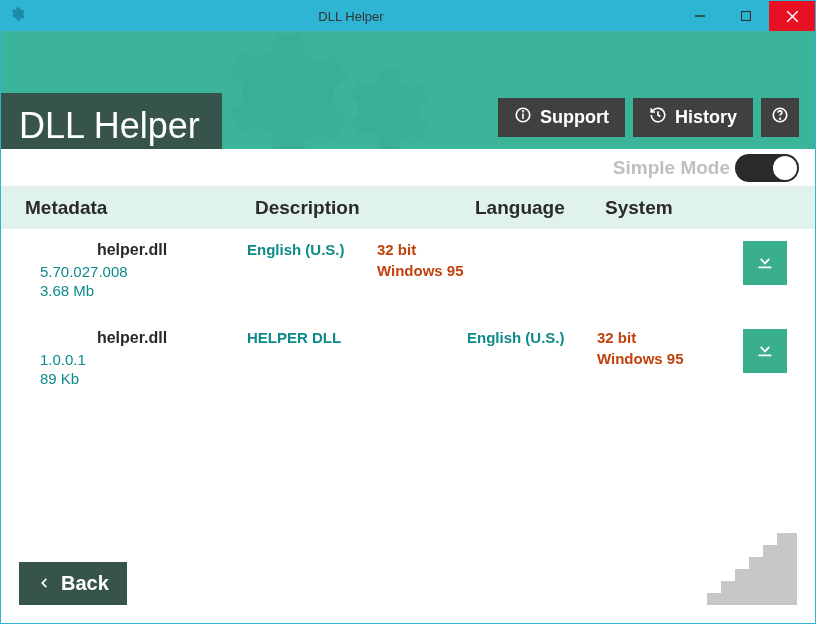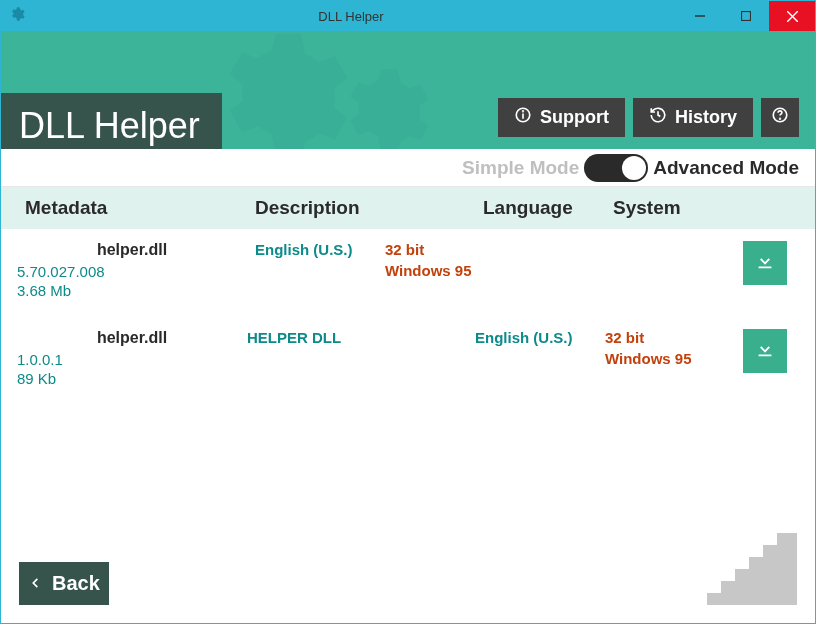--- a/index.html
+++ b/index.html
@@ -20,31 +20,31 @@
     .hbtn.square { padding: 8px 10px; }
     .mode-bar { height: 38px; display: flex; align-items: center; justify-content: flex-end; padding: 0 16px; gap: 5px; border-bottom: 1px solid #e8e8e8; }
     .mode-label { font-size: 19px; font-weight: 600; }
     .simple { color: #bfbfbf; }
     .advanced { color: #2a2a2a; }
     .toggle { width: 64px; height: 28px; background: #2a2a2a; border-radius: 14px; position: relative; cursor: pointer; }
     .toggle-knob { width: 24px; height: 24px; background: #fff; border-radius: 50%; position: absolute; top: 2px; right: 2px; }
     .table-header { display: flex; background: #dff2ee; padding: 10px 24px; font-size: 19px; font-weight: 700; color: #2a2a2a; }
     .col-meta { width: 230px; }
     .col-desc { width: 220px; }
-    .col-lang { width: 130px; margin-left: 8px; }
+    .col-lang { width: 130px; }
     .col-sys { flex: 1; }
     .col-dl { width: 56px; }
     .table-row { display: flex; padding: 12px 16px 16px; align-items: flex-start; }
     .meta-name { font-weight: 700; color: #2a2a2a; font-size: 16px; margin-bottom: 4px; text-align: center; }
-    .meta-ver, .meta-size { color: #0d8a8a; font-size: 15px; margin-bottom: 2px; }
+    .meta-ver, .meta-size { color: #0d8a8a; font-size: 15px; margin-bottom: 2px; margin-left: 23px; }
     .cell-teal { color: #0d8a8a; font-size: 15px; font-weight: 600; }
     .sys-cell div { color: #c2410c; font-size: 15px; font-weight: 600; margin-bottom: 4px; }
     .dl-btn { width: 44px; height: 44px; background: #3aaf8e; display: flex; align-items: center; justify-content: center; cursor: pointer; }
     .footer { margin-top: auto; padding: 14px 18px 18px; display: flex; align-items: flex-end; justify-content: space-between; }
-    .back-btn { background: #36544b; color: #fff; font-size: 20px; font-weight: 600; padding: 10px 9px; display: flex; align-items: center; gap: 10px; cursor: pointer; }
+    .back-btn { background: #36544b; color: #fff; font-size: 20px; font-weight: 600; padding: 10px 18px; display: flex; align-items: center; gap: 10px; cursor: pointer; }
     .stairs { width: 90px; height: 80px; position: relative; }
     .stair { position: absolute; background: #c7c7c7; height: 12px; }
   </style>
 </head>
 <body>
 
 <div class="window">
   <div class="titlebar">
     <span>
       <svg class="gear-icon-tb" viewBox="0 0 24 24" fill="currentColor">
@@ -105,21 +105,20 @@
             </svg></span>
       </div>
     </div>
   </div>
 
   <div class="mode-bar">
     <span class="mode-label simple">Simple Mode</span>
     <div class="toggle">
         <div class="toggle-knob"></div>
       </div>
-    <span class="mode-label advanced">Advanced Mode</span>
   </div>
 
   <div class="table-header">
     <div class="col-meta">Metadata</div>
     <div class="col-desc">Description</div>
     <div class="col-lang">Language</div>
     <div class="col-sys">System</div>
     <div class="col-dl"></div>
   </div>
 

